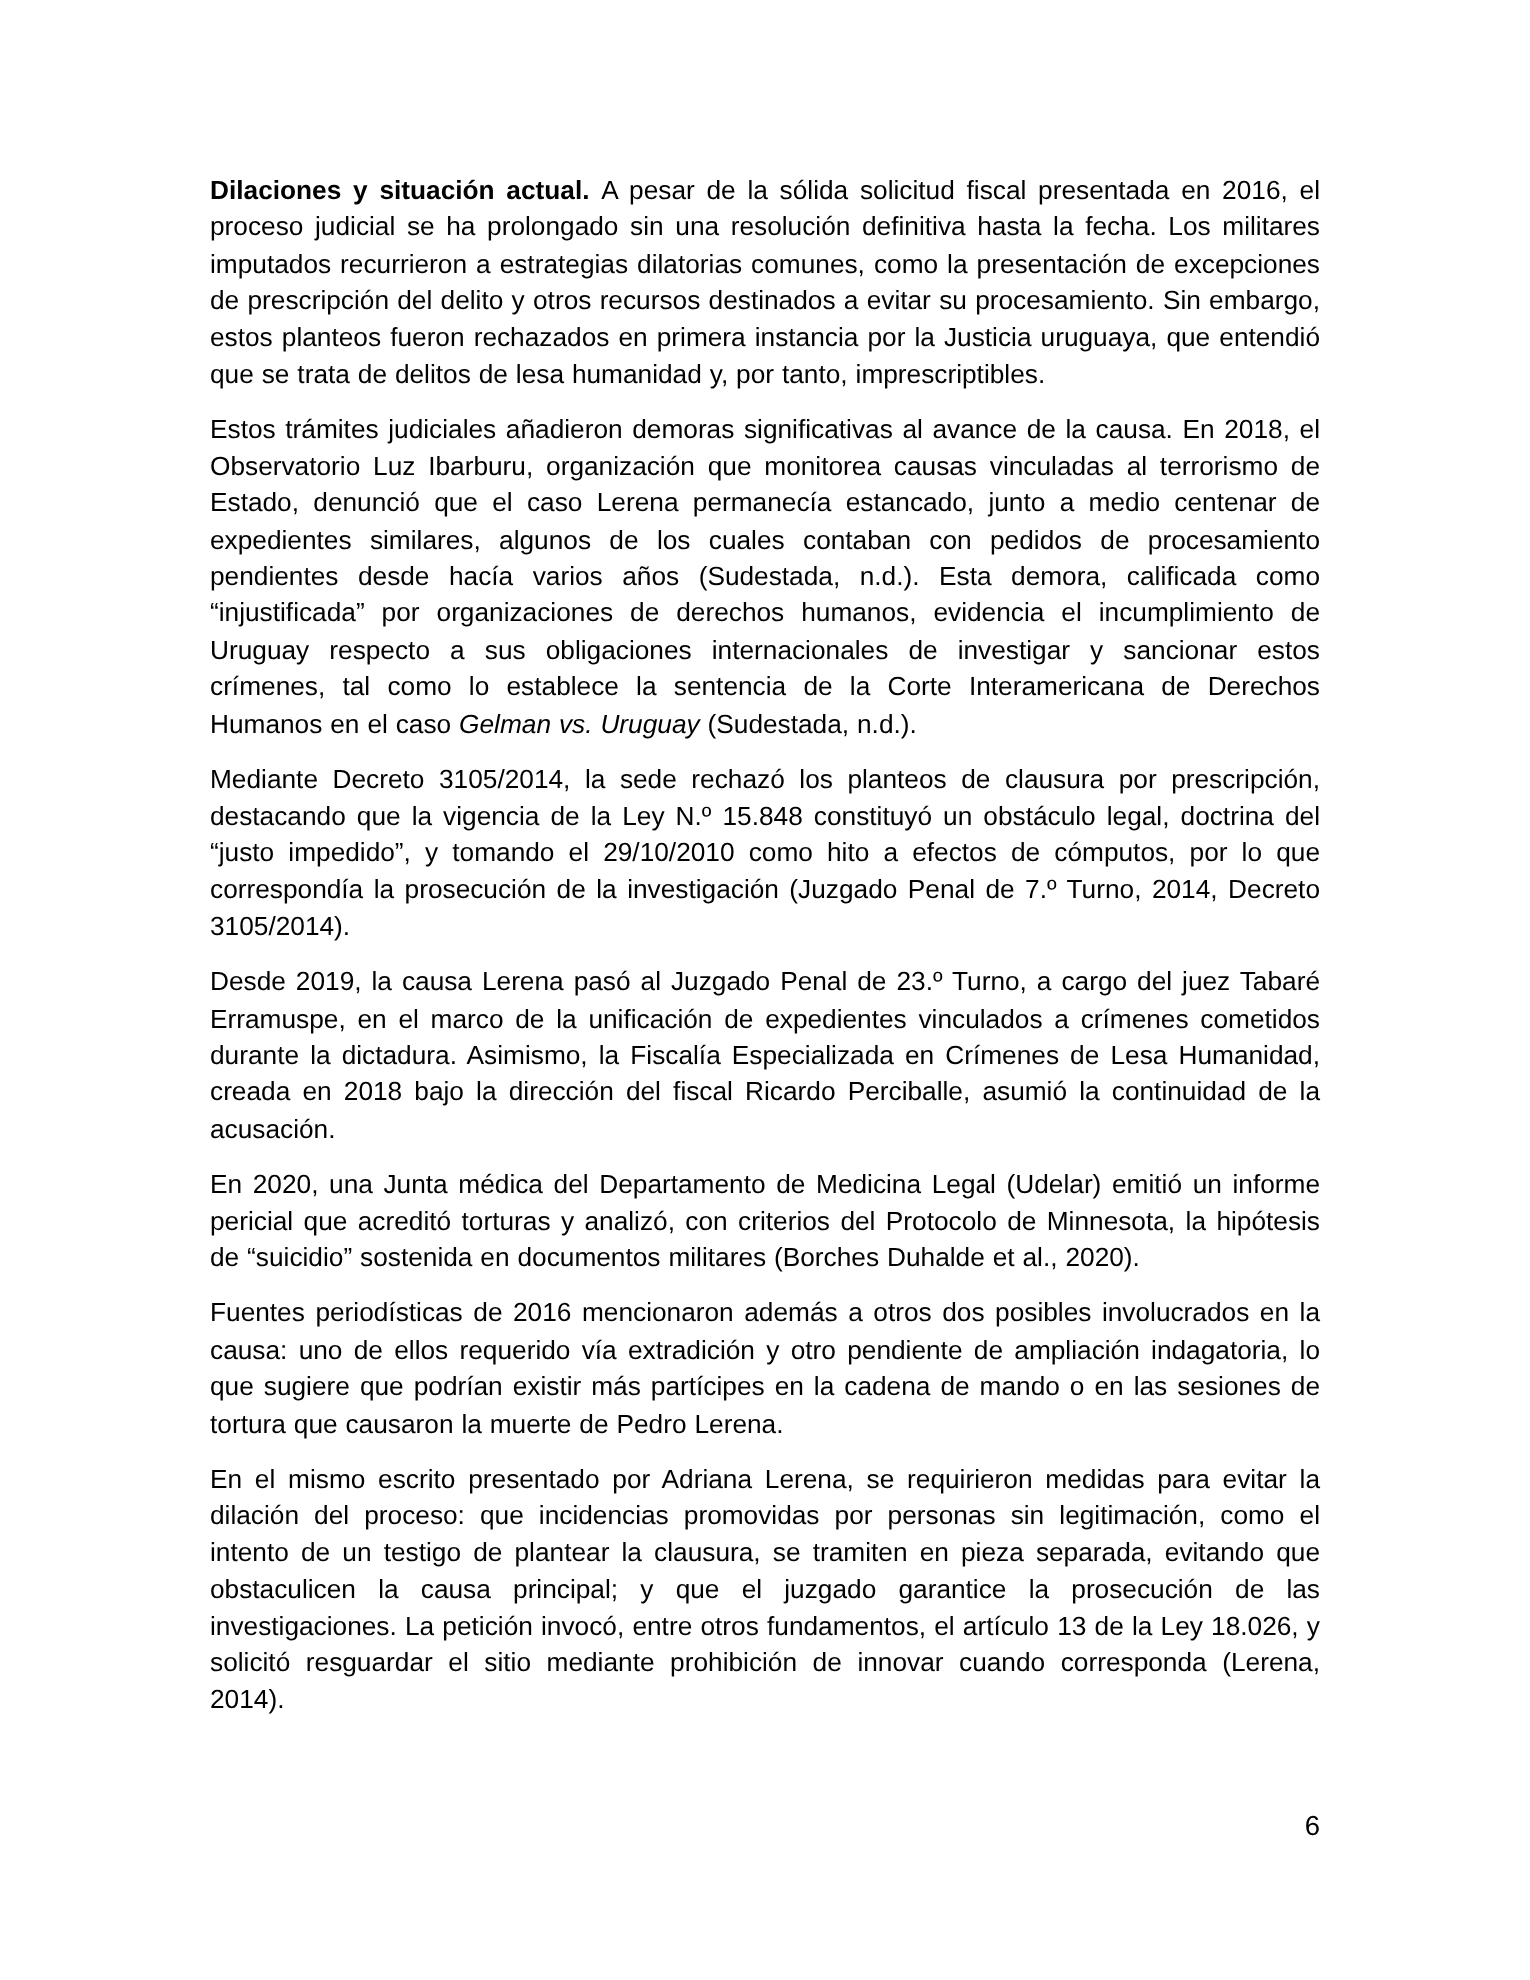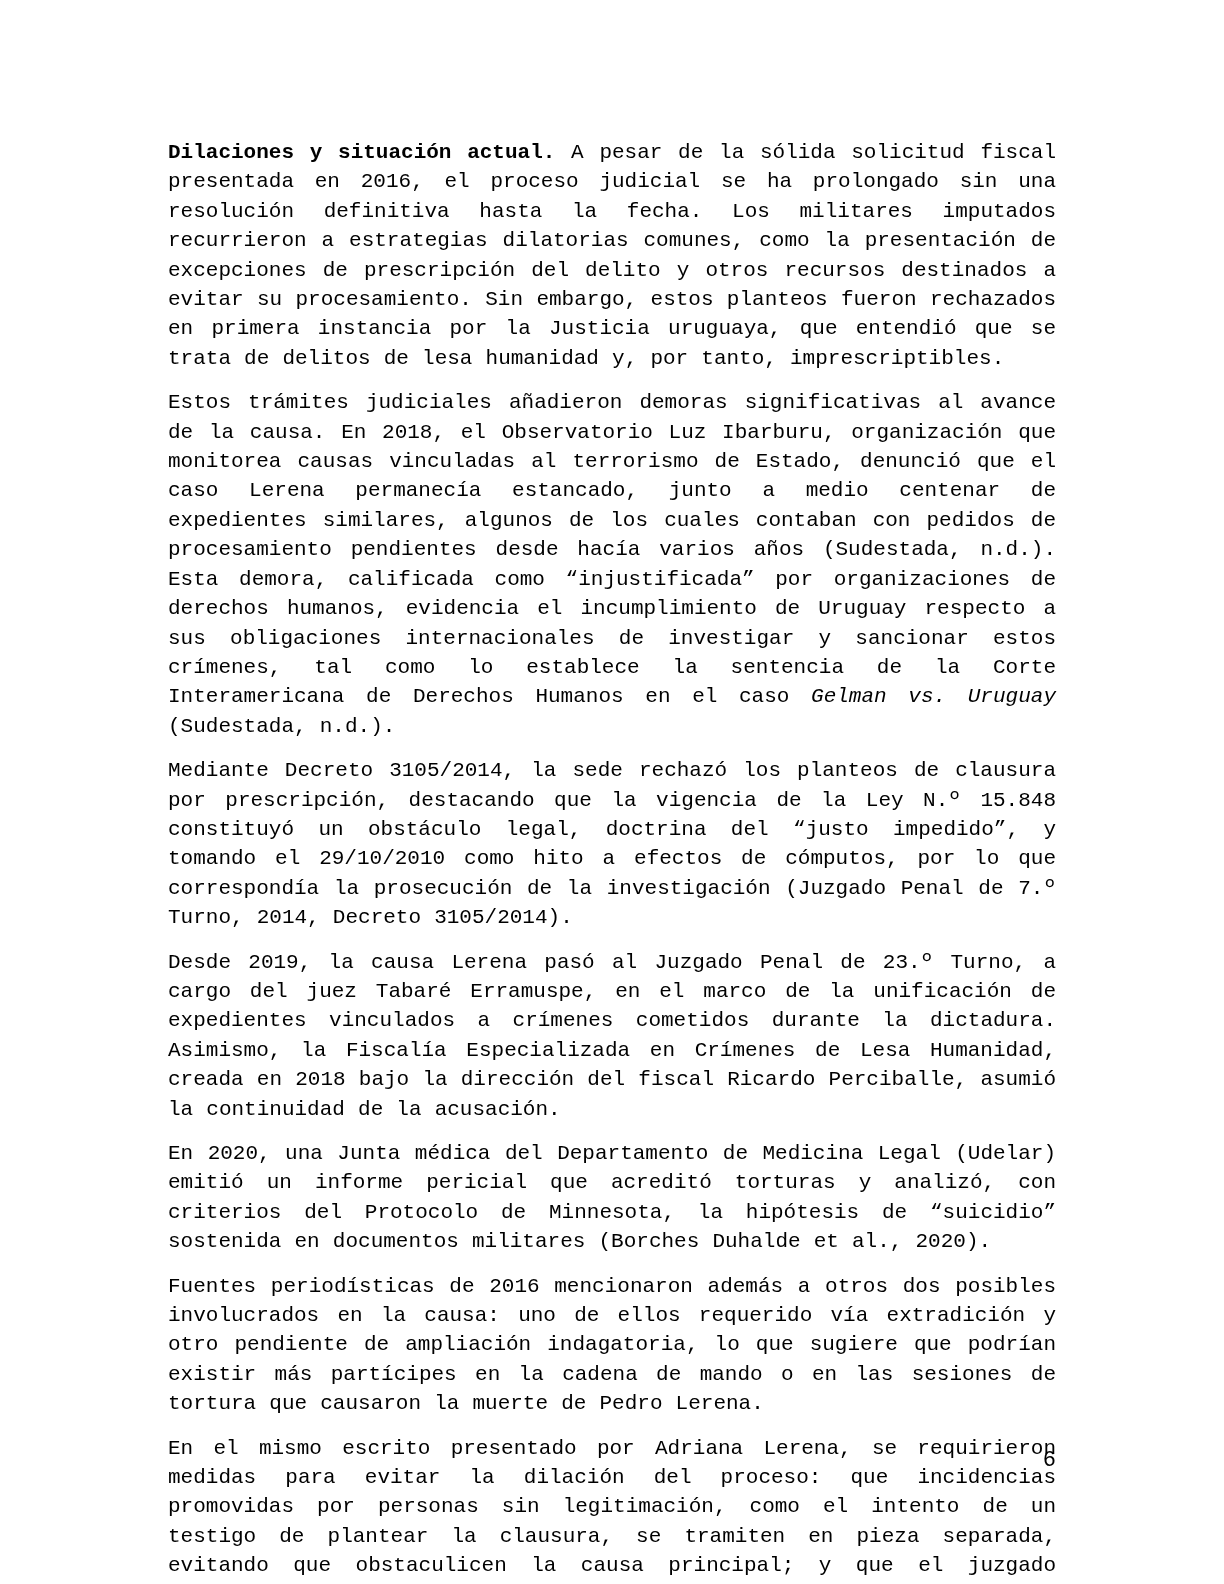--- a/index.html
+++ b/index.html
@@ -10,21 +10,20 @@
   body {
     font-family: "Liberation Sans", sans-serif;
     color: #000000;
   }
   .page {
     position: relative;
     width: 1224px;
     height: 1584px;
     background: #ffffff;
     overflow: hidden;
-    font-family: Liberation Mono, monospace;
   }
   .content {
     position: absolute;
     left: 168px;
     top: 138px;
     width: 888px;
   }
   .para {
     font-size: 21px;
     line-height: 29.4px;

